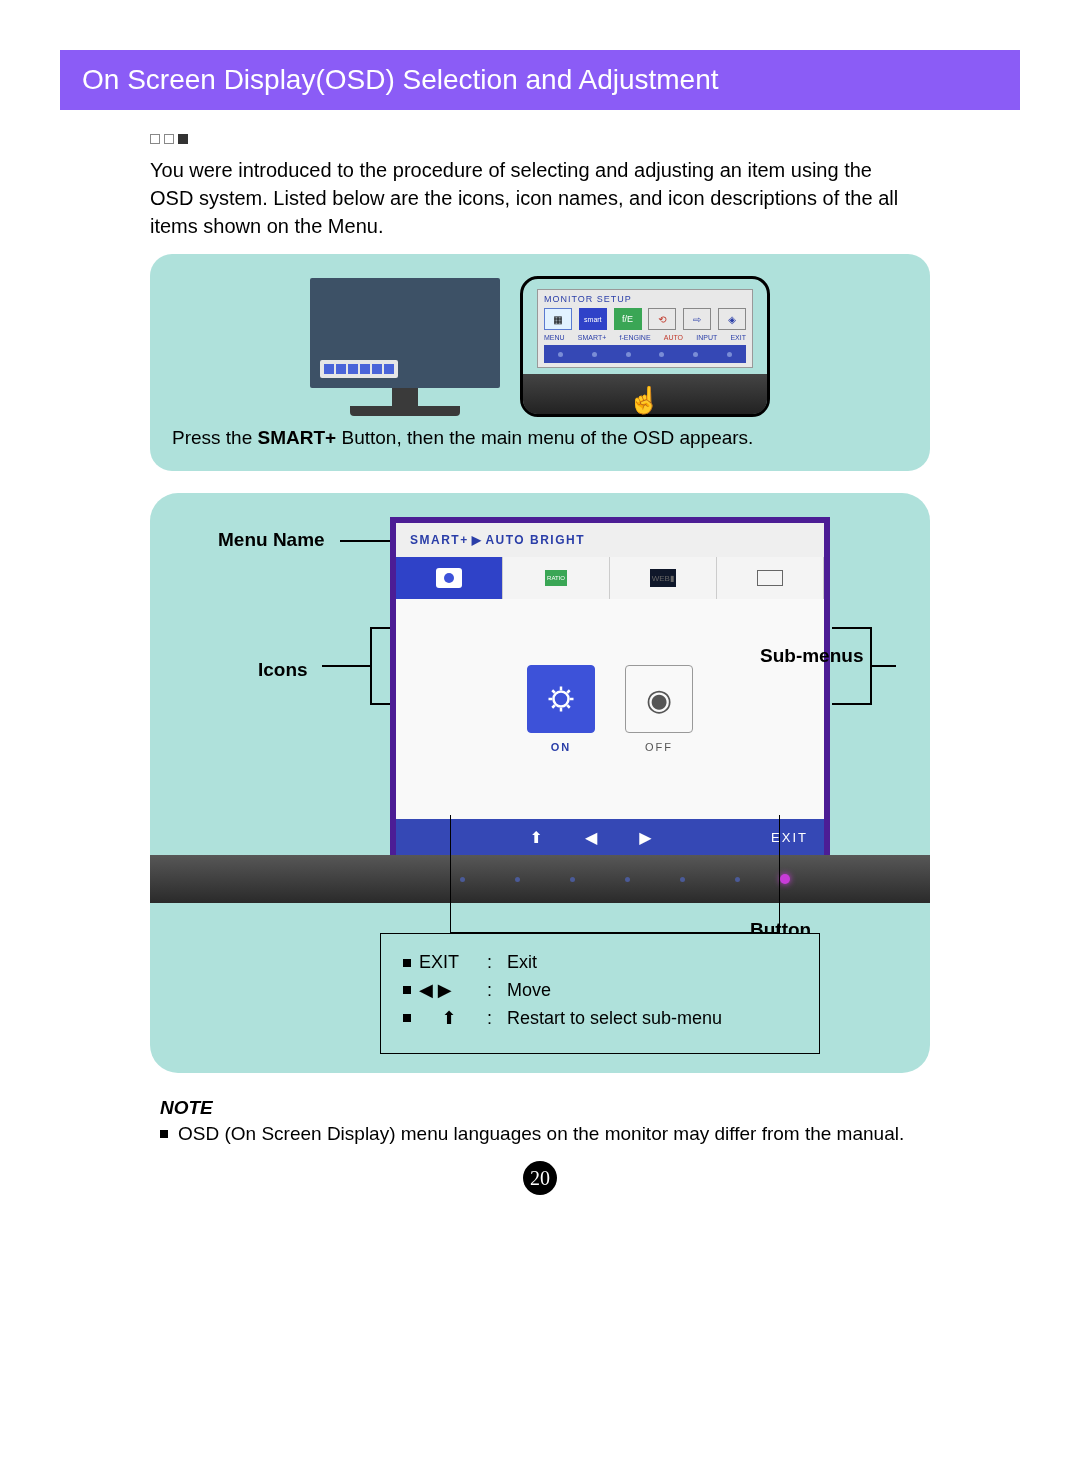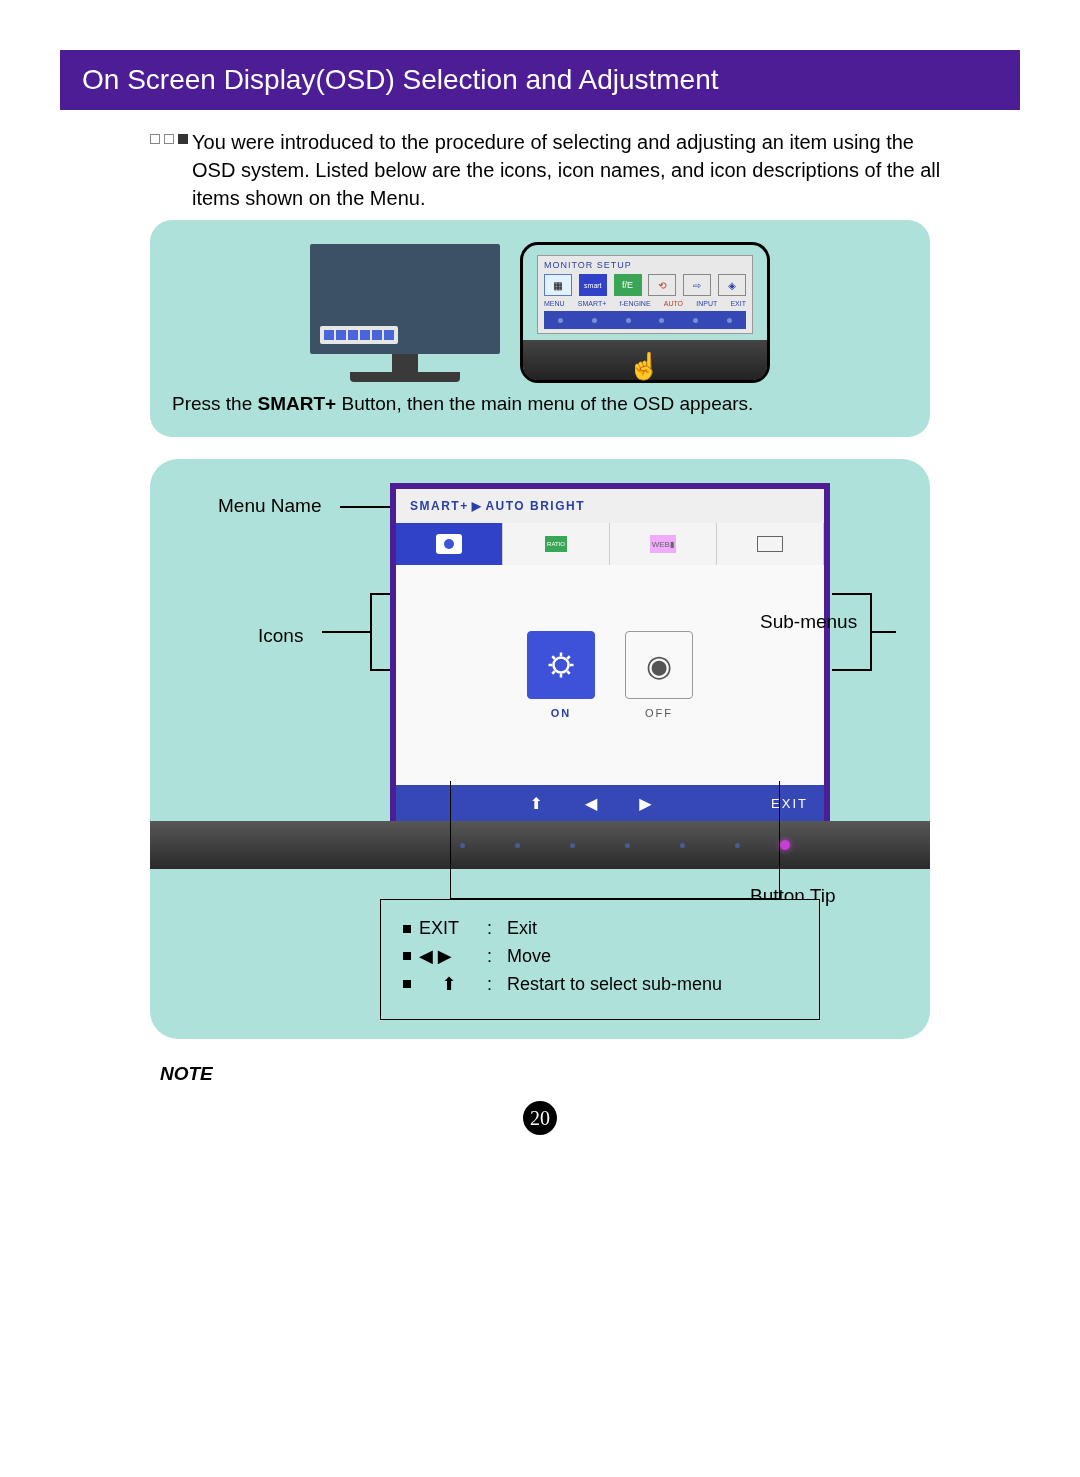--- a/index.html
+++ b/index.html
@@ -1,19 +1,19 @@
 <!DOCTYPE html>
 <html><head>
 <meta charset="utf-8">
 <style>
   * { box-sizing: border-box; margin: 0; padding: 0; }
   body { background: #fff; font-family: Arial, Helvetica, sans-serif; width: 1080px; margin: 0 auto; color: #000; }
   .page { padding: 50px 60px 30px 60px; }
-  .title-bar { background: #4c1d95; color: #fff; padding: 14px 22px; font-size: 28px; margin-bottom: 18px; }
-  .intro-bullets { display: flex; align-items: flex-start; gap: 4px; padding-left: 90px; margin-bottom: 8px; }
+  .title-bar { background: #8b5cf6; color: #fff; padding: 14px 22px; font-size: 28px; margin-bottom: 18px; }
+  .intro-bullets { display: flex; align-items: flex-start; gap: 12px; padding-left: 90px; margin-bottom: 14px; flex-direction: column; }
   .bullets-sq { display: flex; gap: 4px; padding-top: 6px; }
   .sq { width: 10px; height: 10px; border: 1px solid #888; }
   .sq.dark { background: #333; border-color: #333; }
   .intro-text { font-size: 20px; line-height: 1.4; max-width: 760px; }
   .panel { background: #afe1db; border-radius: 22px; margin: 0 90px 22px 90px; padding: 22px; position: relative; }
   .panel-inner-top { display: flex; justify-content: center; align-items: center; gap: 20px; margin-bottom: 8px; }
 
   
   .mini-monitor { width: 190px; }
   .mini-screen { background: #3d5166; height: 110px; border-radius: 2px; position: relative; }
@@ -54,21 +54,21 @@
   .sub-icon svg, .sub-icon .glyph { font-size: 30px; }
   .osd-nav { background: #3548b5; color: #fff; height: 36px; display: flex; align-items: center; justify-content: space-between; padding: 0 16px; font-size: 13px; letter-spacing: 2px; }
   .osd-nav .navicons { display: flex; gap: 40px; justify-content: center; flex: 1; font-size: 16px; }
 
   .bezel-bar { position: absolute; top: 362px; left: 0; right: 0; height: 48px; background: linear-gradient(#575757,#2a2a2a); }
   .bezel-dots { display: flex; justify-content: center; gap: 50px; align-items: center; height: 100%; padding-left: 120px; }
   .bezel-dots span { width: 5px; height: 5px; background: #4a5a98; border-radius: 50%; }
   .bezel-led { position: absolute; right: 140px; top: 50%; transform: translateY(-50%); width: 10px; height: 10px; background: #c83cd8; border-radius: 50%; box-shadow: 0 0 6px #c83cd8; }
 
   
-  .label { position: absolute; font-weight: normal; font-size: 19px; }
+  .label { position: absolute; font-weight: bold; font-size: 19px; }
   .lbl-menu-name { left: 68px; top: 36px; }
   .lbl-icons { left: 108px; top: 166px; }
   .lbl-submenus { right: 60px; top: 152px; width: 110px; }
   .lbl-buttontip { right: 90px; top: 426px; width: 90px; }
 
   .leader { position: absolute; background: #000; }
   .leader-h { height: 2px; }
 
   .tip-box { position: absolute; left: 230px; top: 440px; width: 440px; border: 1px solid #000; padding: 18px 22px; font-size: 18px; background: #afe1db; }
   .tip-row { display: flex; align-items: center; gap: 8px; margin-bottom: 6px; }
@@ -80,21 +80,21 @@
   .note-section { padding: 0 100px; }
   .note-title { font-weight: bold; font-style: italic; font-size: 19px; margin-bottom: 4px; }
   .note-row { display: flex; align-items: flex-start; gap: 10px; font-size: 19px; }
   .note-row .b { width: 8px; height: 8px; background: #000; margin-top: 7px; flex-shrink: 0; }
 
   .page-num { width: 34px; height: 34px; background: #000; color: #fff; border-radius: 50%; display: flex; align-items: center; justify-content: center; margin: 16px auto 0; font-size: 20px; font-family: Georgia, serif; }
 
   
   .i-brightness { width:26px; height:20px; background:#fff; border-radius:3px; position:relative; }
   .i-ratio { width:22px; height:16px; background:#3aa655; color:#fff; font-size:6px; display:flex; align-items:center; justify-content:center; }
-  .i-web { width:26px; height:18px; display:flex; align-items:center; justify-content:center; font-size:8px; color:#666; background:#f0abfc; }
+  .i-web { width:26px; height:18px; display:flex; align-items:center; justify-content:center; font-size:8px; color:#666; background:#0f172a; }
   .i-dual { width:26px; height:16px; border:1px solid #666; position:relative; }
 
   
   .submenu-bracket { position: absolute; left: 682px; top: 134px; width: 40px; height: 78px; border: 2px solid #000; border-left: none; }
   .submenu-bracket-to { position: absolute; left: 722px; top: 172px; width: 24px; height: 2px; background: #000; }
 
   
   .icons-bracket { position: absolute; left: 220px; top: 134px; width: 20px; height: 78px; border: 2px solid #000; border-right: none; }
   .icons-line { position: absolute; left: 172px; top: 172px; width: 48px; height: 2px; background: #000; }
 
@@ -270,17 +270,21 @@
         <span class="key" style="text-align:center;">⬆</span>
         <span class="colon">:</span>
         <span>Restart to select sub-menu</span>
       </div>
     </div>
 
   </div>
 
   <div class="note-section">
     <div class="note-title">NOTE</div>
+    <div class="note-row">
+      <span class="b"></span>
+      <span>OSD (On Screen Display) menu languages on the monitor may differ from the manual.</span>
+    </div>
   </div>
 
   <div class="page-num">20</div>
 
 </div>
 
 </body></html>

